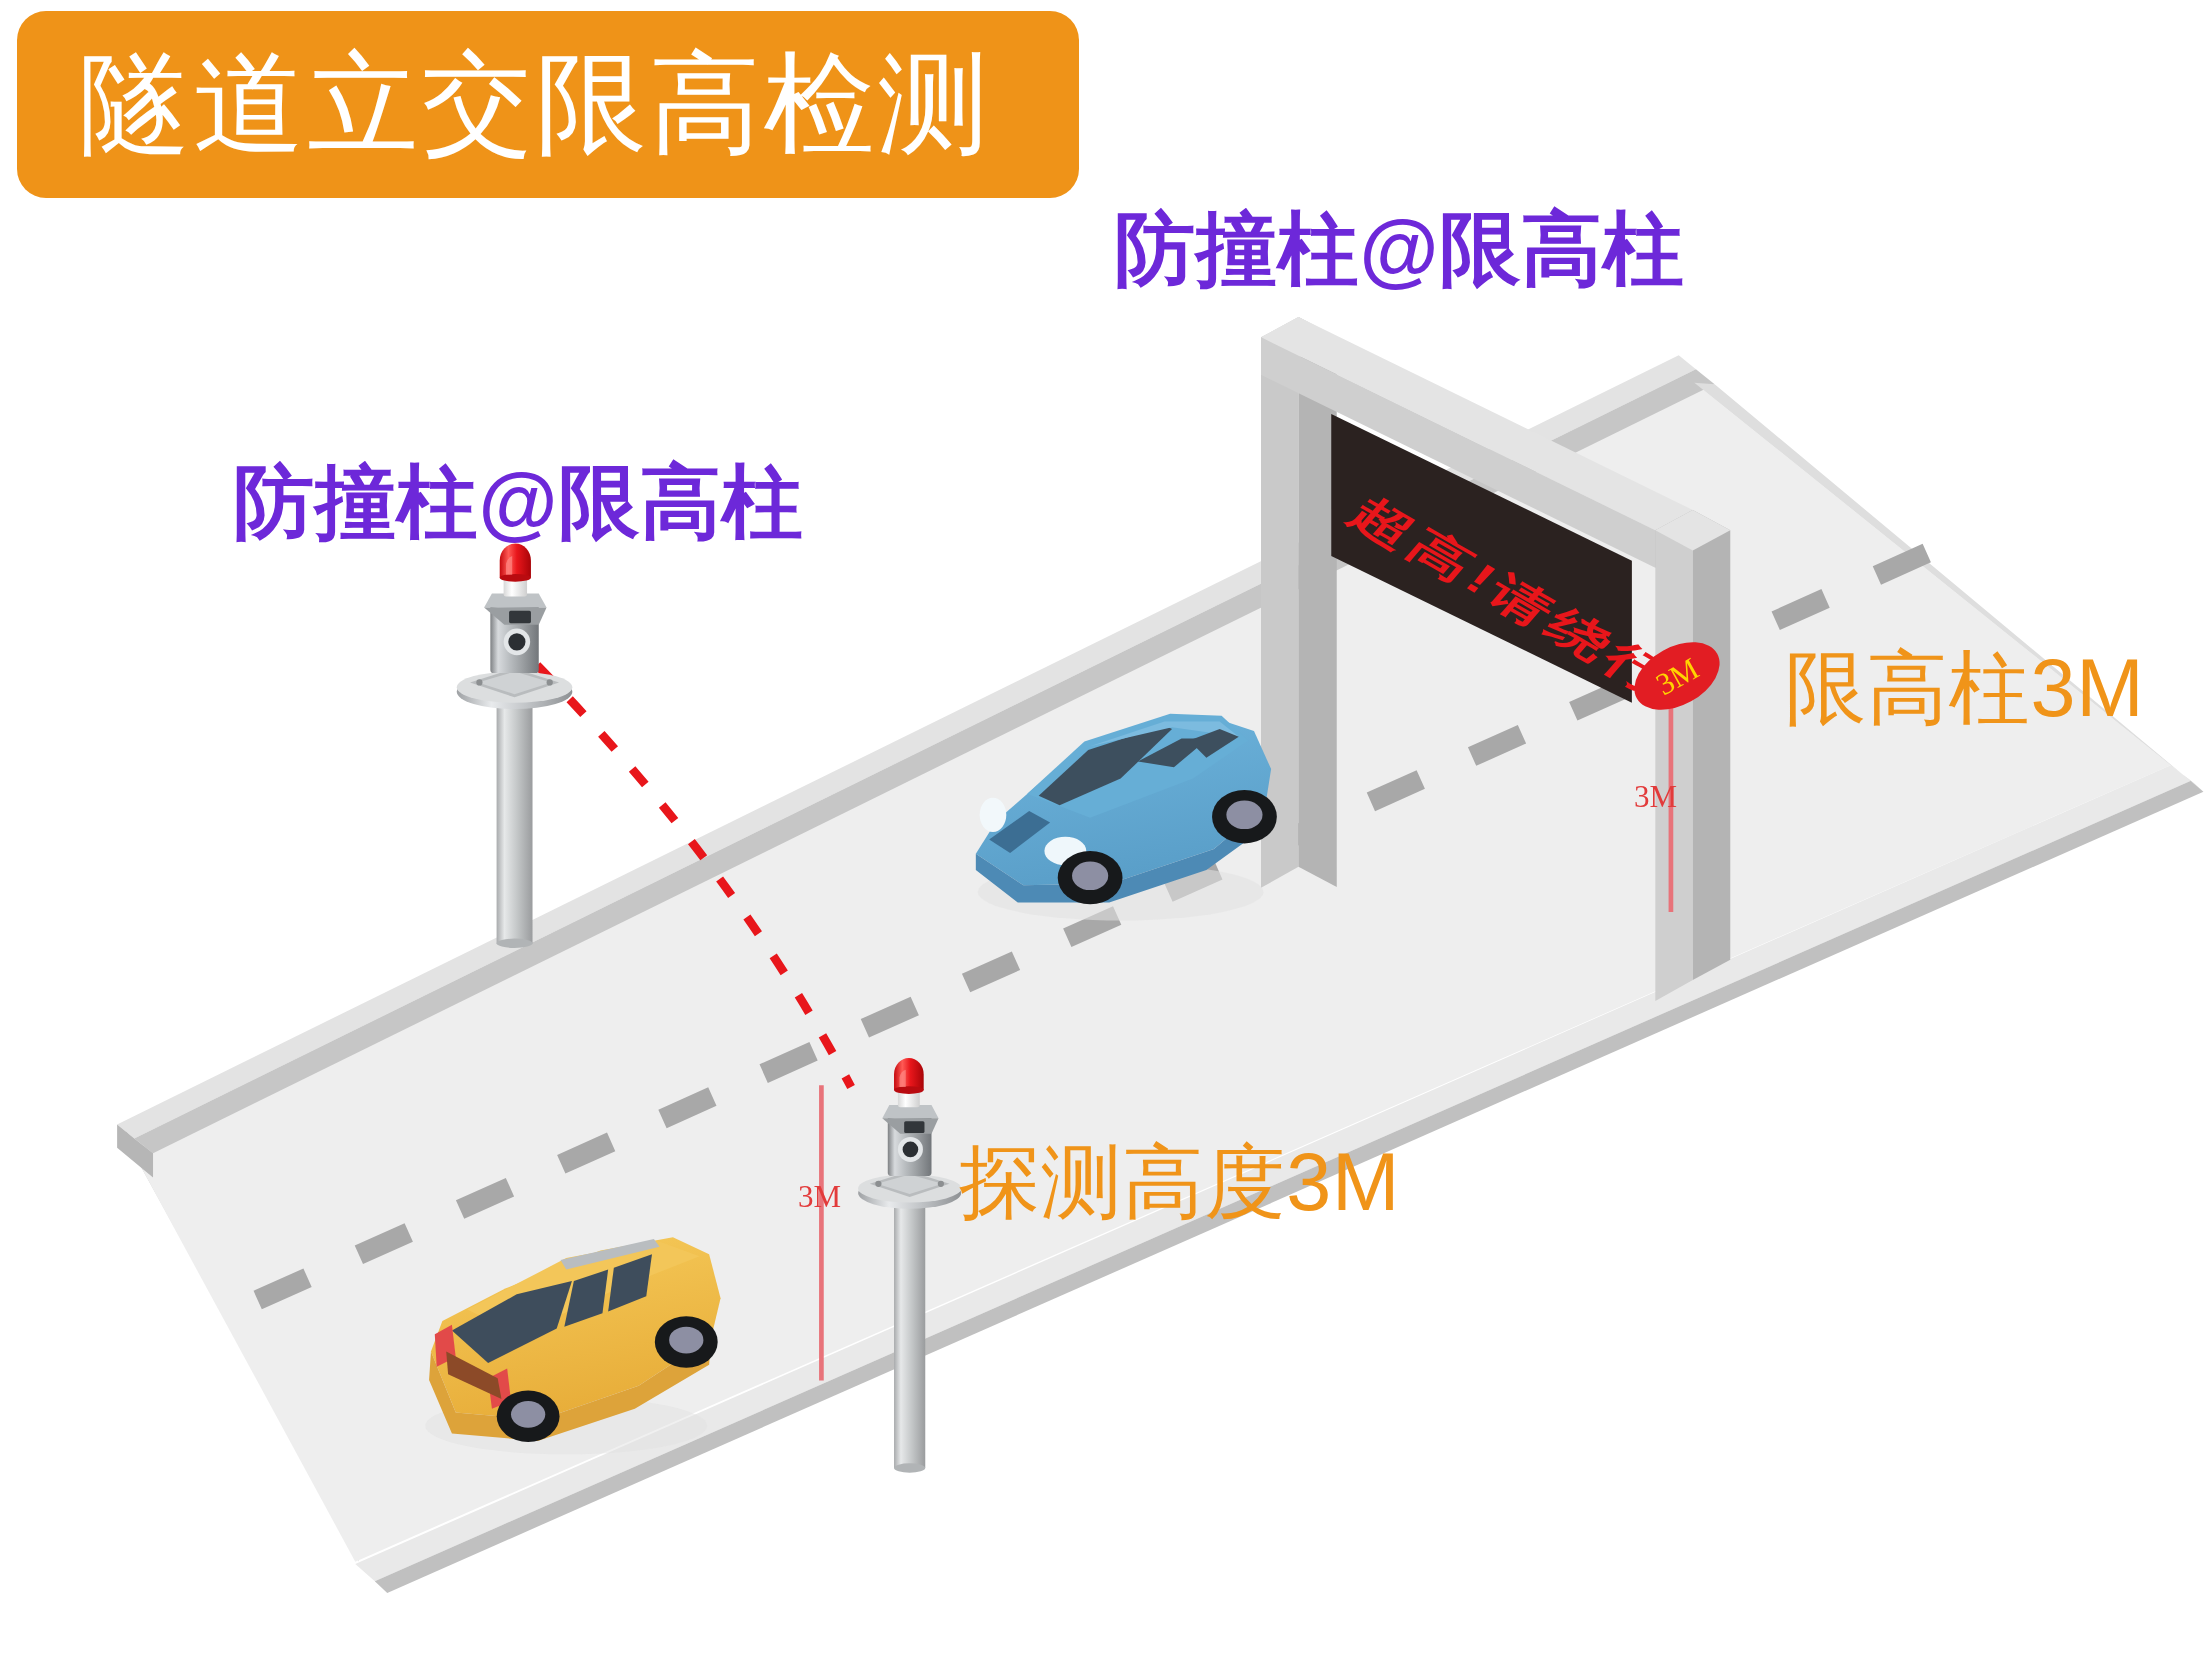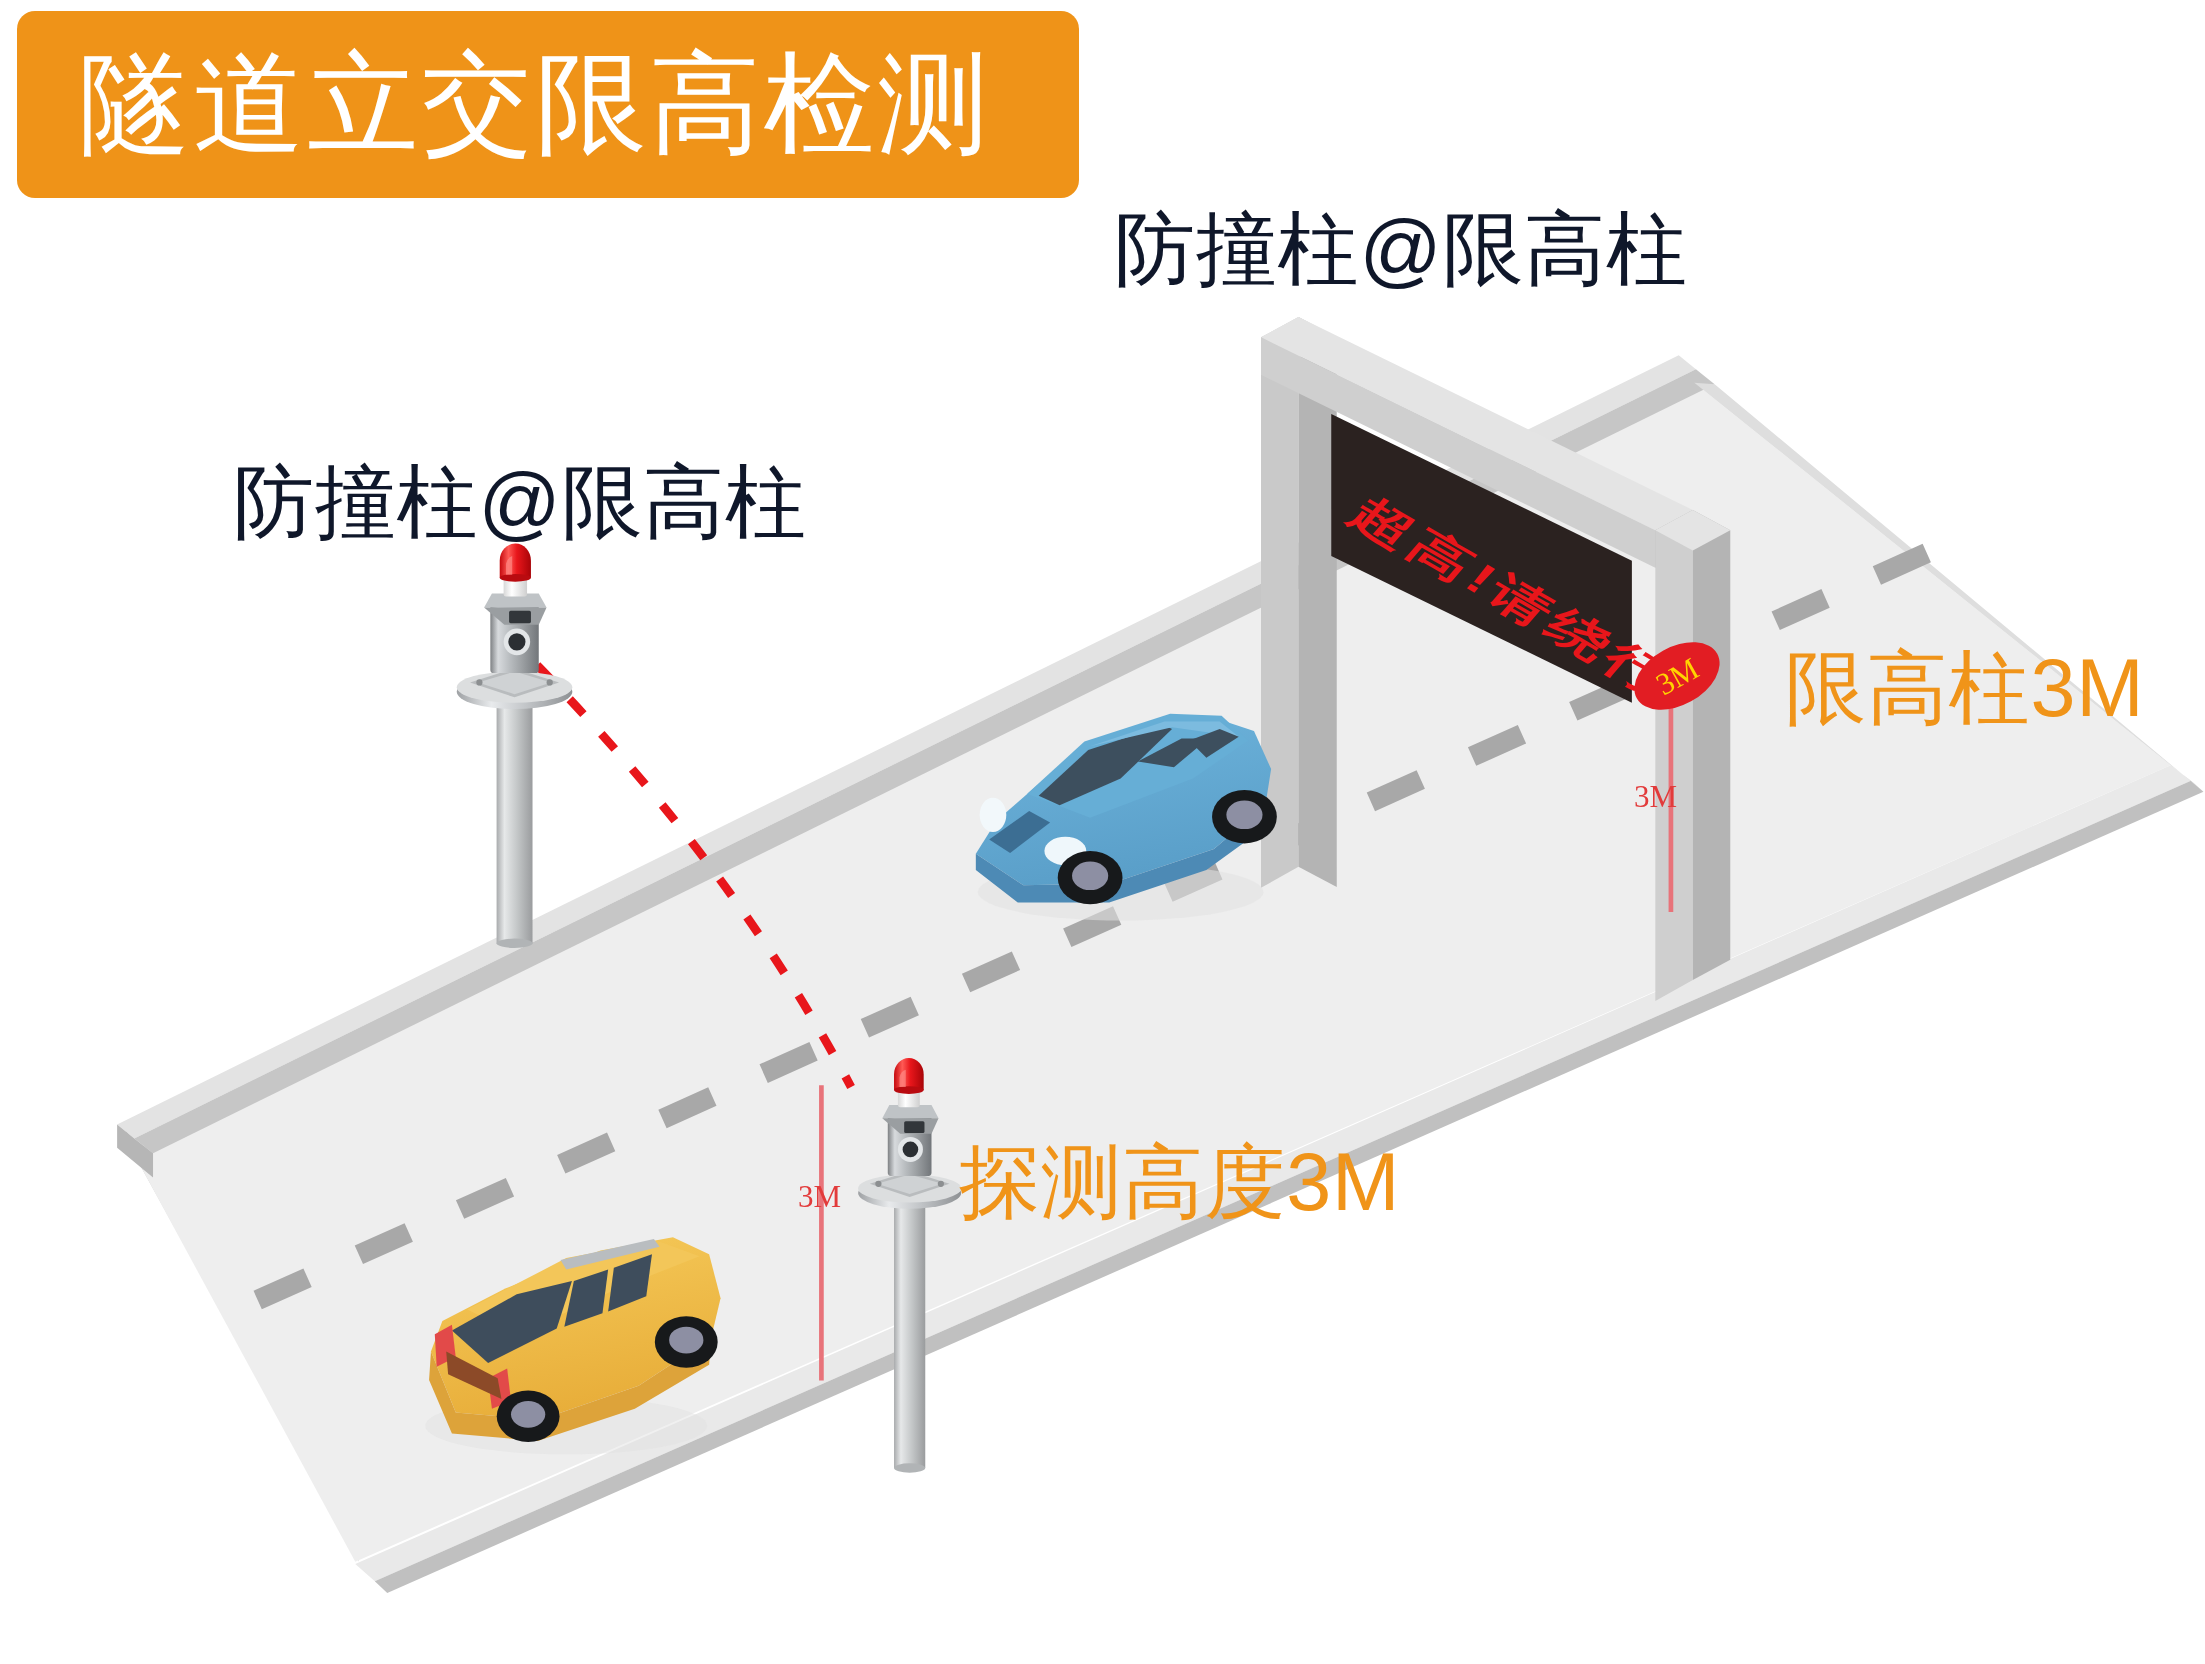--- a/index.html
+++ b/index.html
@@ -20,21 +20,21 @@
     width:2205px;
     height:1664px;
     display:block;
   }
 
   
   .title-badge{
     position:absolute;
     left:17px; top:11px;
     width:1062px; height:187px;
-    border-radius:18px;
+    border-radius:29px;
     background:#ef9318;
     display:flex;
     align-items:center;
     padding-left:62px;
     box-sizing:border-box;
   }
   .title-text{
     color:#ffffff;
     font-size:111px;
     line-height:1;
@@ -43,23 +43,24 @@
     white-space:nowrap;
   }
 
   
   .lbl{
     position:absolute;
     white-space:nowrap;
     line-height:1;
   }
   .lbl-gray{
-    color:#0f172a;
+    color:#6d28d9;
     font-size:81px;
     letter-spacing:0.8px;
+    font-weight:bold;
   }
   .lbl-orange{
     color:#f09419;
     font-size:81px;
     letter-spacing:0.8px;
   }
   #label-gantry{ left:1114px; top:209px; }
   #label-pole-left{ left:233px; top:462px; }
   #label-height-right{ left:1785px; top:648px; }
   #label-detect-height{ left:959px; top:1142px;text-align:center; }

